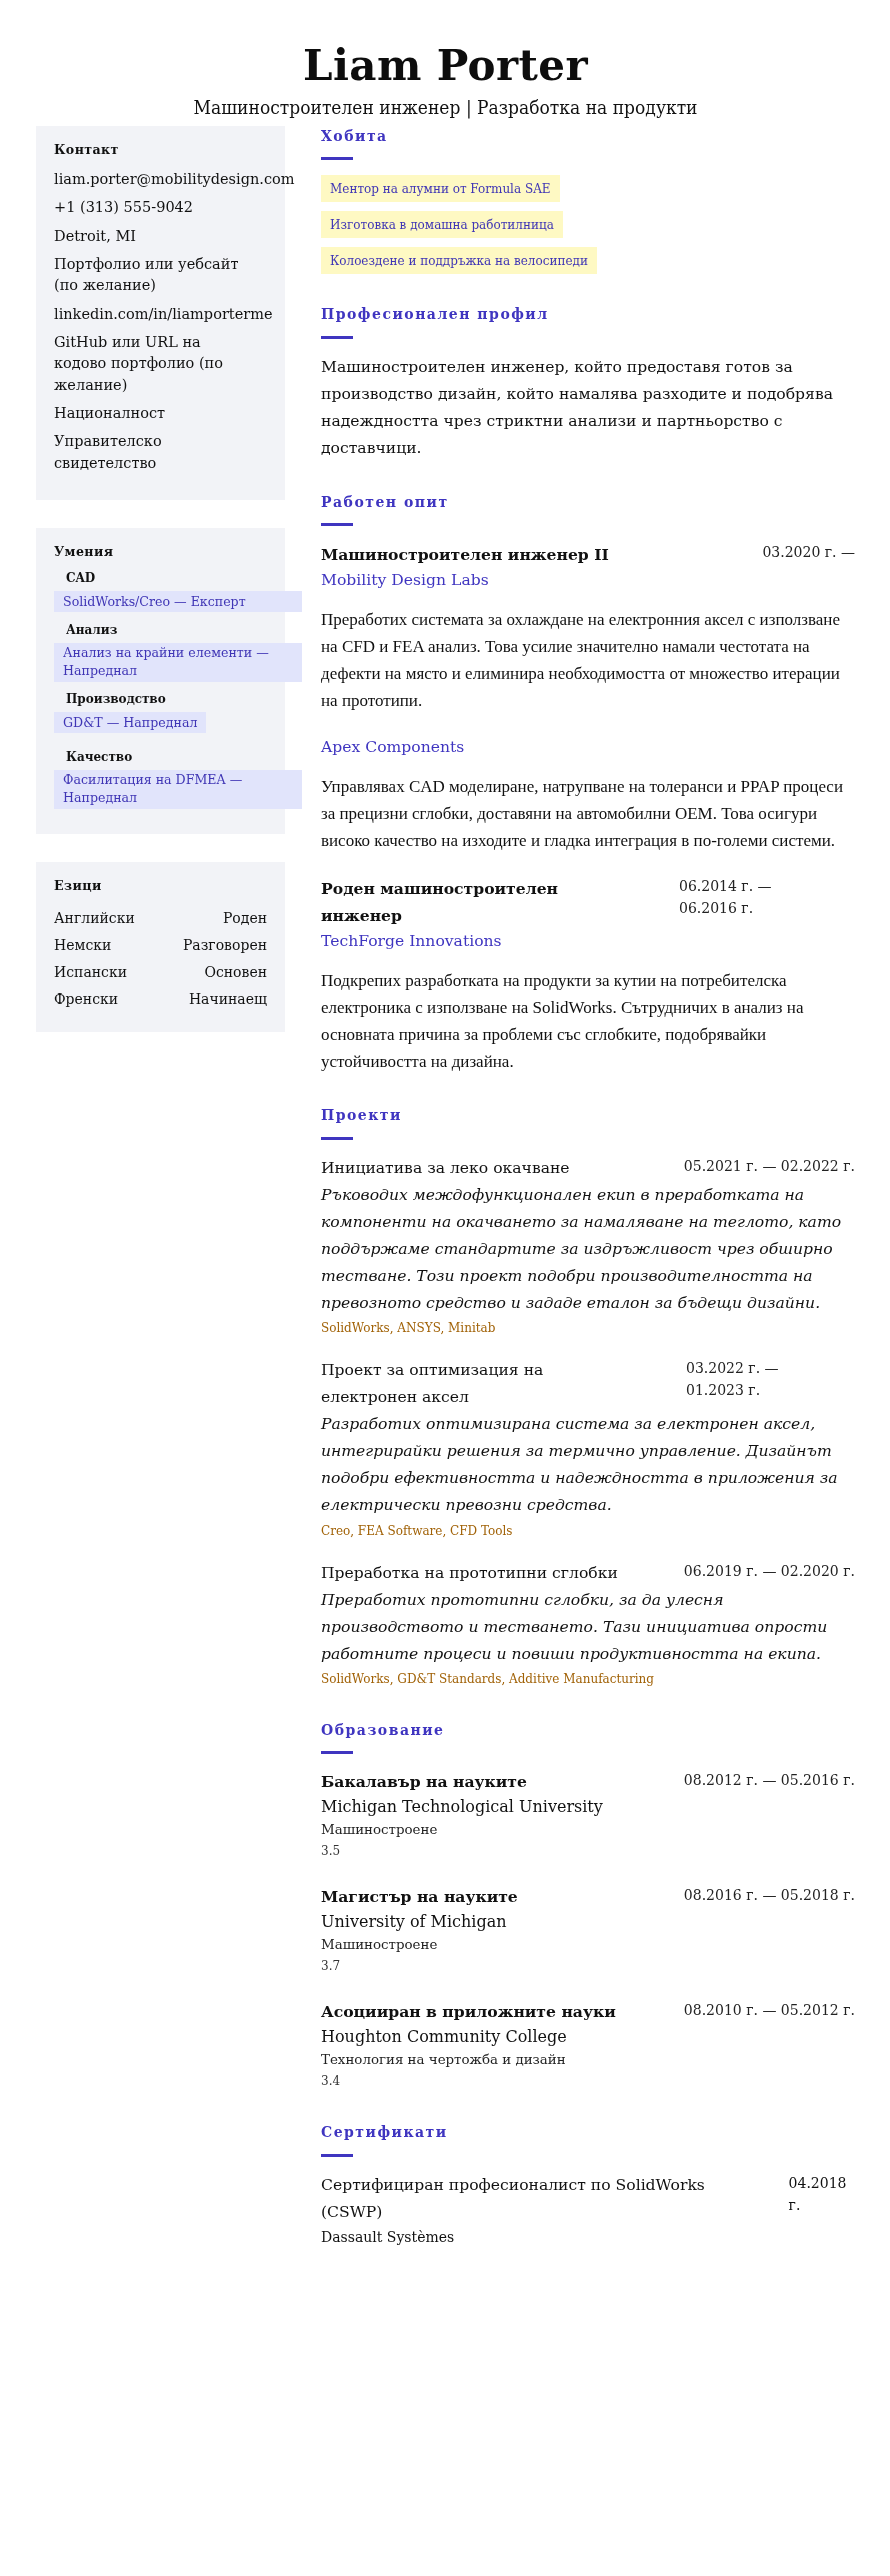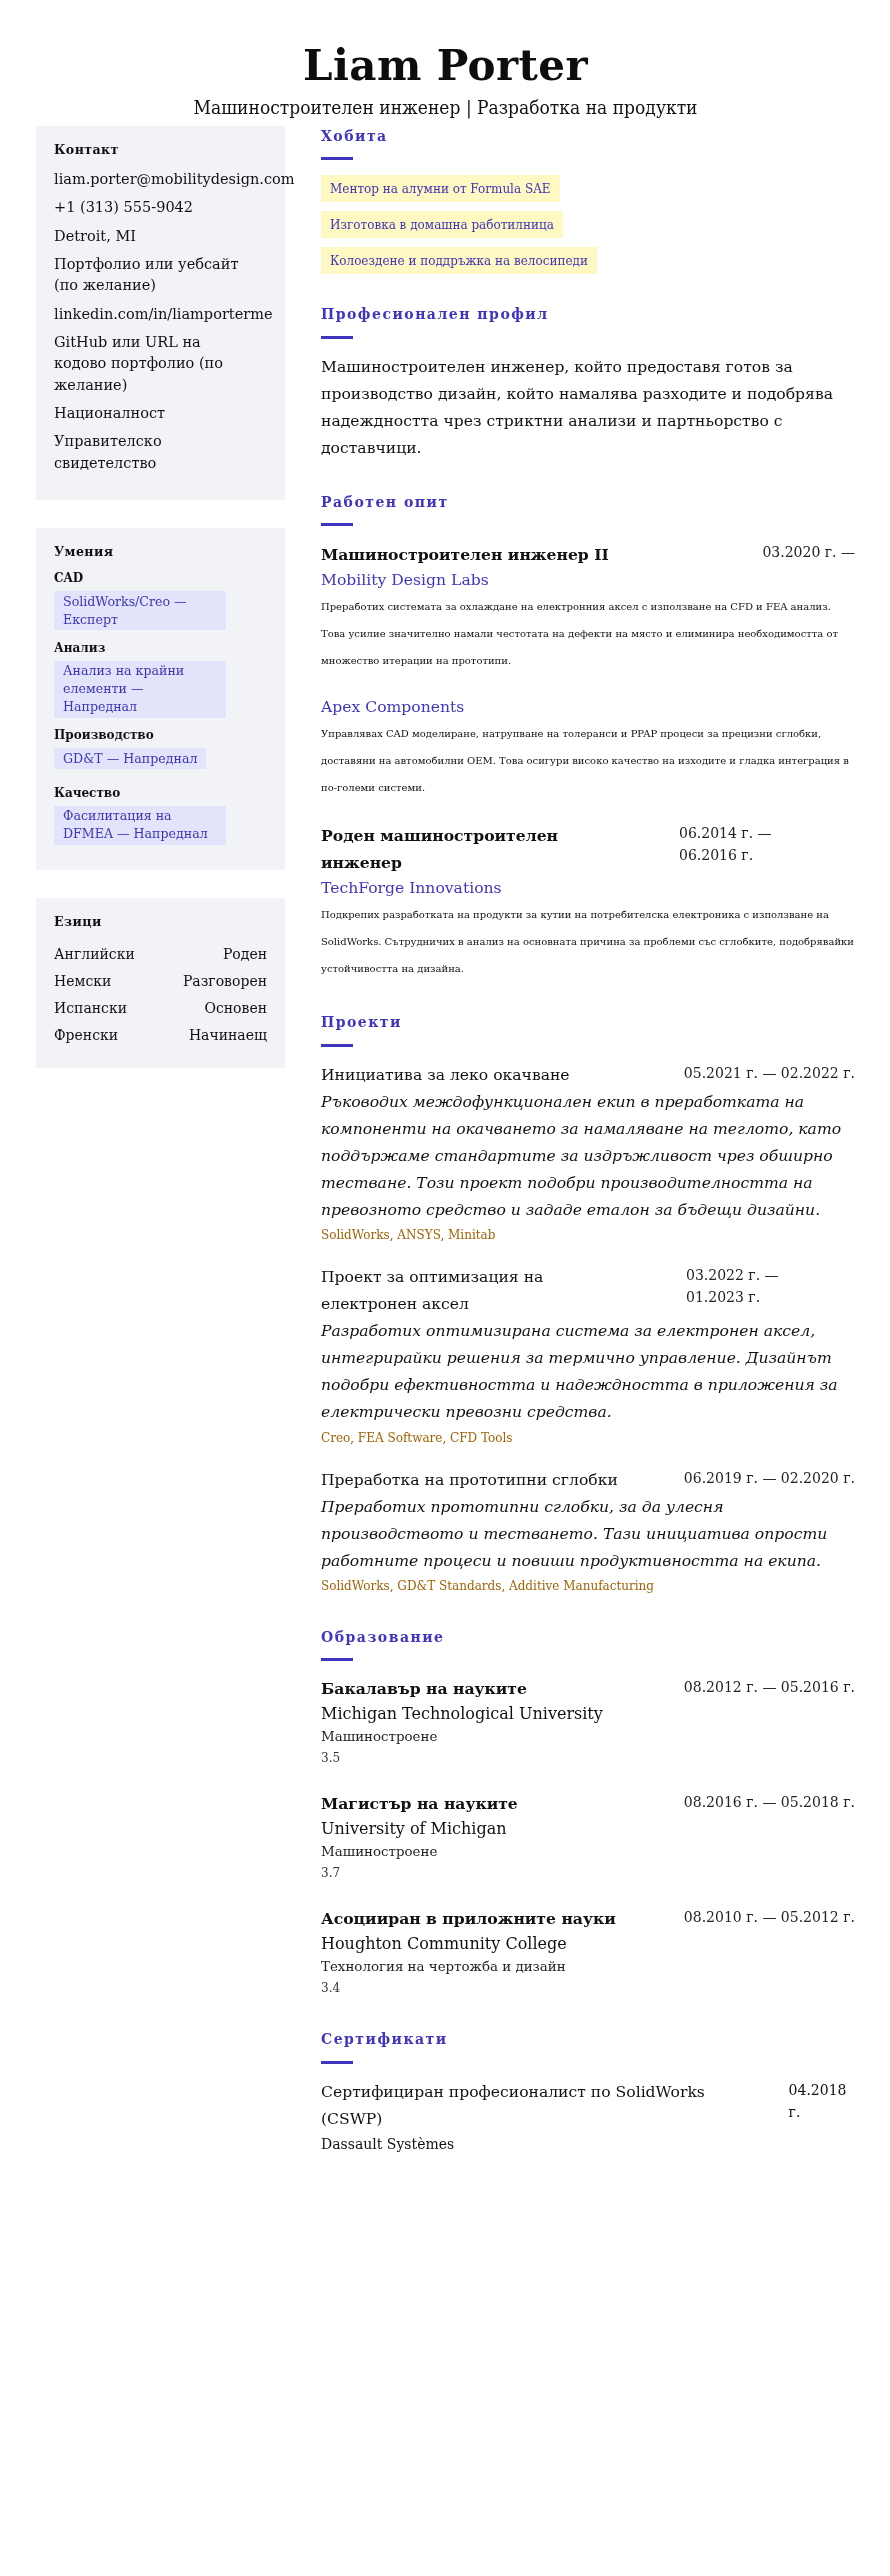--- a/index.html
+++ b/index.html
@@ -24,44 +24,44 @@
   .sidebar { width: 249px; flex: none; }
   .main { margin-left: 36px; width: 535px; }
   .side-card {
     background: #f2f3f7; padding: 16.3px 18px 19.3px 18px; margin-bottom: 28px;
   }
   .side-card h3 {
     font-size: 12.6px; font-weight: bold; color: #111; margin-bottom: 12px; letter-spacing: 0.4px;
   }
   .contact-item { font-size: 14.5px; line-height: 21.5px; margin-bottom: 6.7px; color: #111; white-space: normal; }
   .contact-item.nowrap { white-space: nowrap; }
-  .skill-group-title { font-size: 12px; font-weight: bold; margin-top: 10.4px; margin-bottom: 6px; }
+  .skill-group-title { font-size: 12px; font-weight: bold; margin-top: 10.4px; margin-bottom: 6px; margin-left: 12px; }
   .skill-tag {
     display: inline-block; background: #e1e4fb; color: #3f35b5;
     font-size: 12.6px; line-height: 18px; padding: 1.5px 9px; margin-bottom: 6px;
   }
-  .skill-tag.full { display: block; width: 172px; }
+  .skill-tag.full { display: block; width: 248px; }
   .lang-row { display: flex; justify-content: space-between; font-size: 14px; line-height: 27px; }
   .section { margin-bottom: 30px; }
   .section-title {
     font-family: "DejaVu Serif", serif; font-size: 14px; font-weight: bold;
     color: #3f35c0; letter-spacing: 1.5px; line-height: 21px;
   }
   .section-rule { width: 32px; height: 3px; background: #3f35c0; margin-top: 10.4px; margin-bottom: 15px; }
   .hobby-tag {
     display: table; background: #fef9c3; color: #3f35b5;
     font-size: 12px; line-height: 18px; padding: 4.5px 9px 4.5px 9px; margin-bottom: 9px;
   }
   .profile-text { font-size: 15.6px; line-height: 27px; transform-origin: left; }
   .job { margin-bottom: 21px; }
   .job-head { display: flex; justify-content: space-between; align-items: flex-start; }
   .job-title { font-size: 15.6px; font-weight: bold; line-height: 27px; max-width: 356px; }
   .job-date { font-size: 14px; line-height: 22px; color: #222; text-align: left; white-space: normal; max-width: 178px; }
   .job-company { font-size: 15.6px; color: #3f35c0; line-height: 25px; }
-  .job-desc { font-size: 10px; line-height: 27px; margin-top: 0; }
+  .job-desc { font-size: 17px; line-height: 27px; margin-top: 13px; font-family: Liberation Serif, serif; }
   .proj { margin-bottom: 18px; }
   .proj-title { font-size: 15.6px; line-height: 27px; max-width: 341px; }
   .proj-desc { font-size: 15.6px; line-height: 27px; font-style: italic; }
   .proj-tools { font-size: 12px; color: #a16207; line-height: 21px; margin-top: 1.5px; }
   .edu { margin-bottom: 22px; }
   .edu-degree { font-size: 15.6px; font-weight: bold; line-height: 25px; }
   .edu-school { font-size: 16px; line-height: 25px; }
   .edu-field { font-size: 13.4px; line-height: 22px; color: #222; }
   .edu-gpa { font-size: 12px; line-height: 21px; color: #333; }
   .cert-title { font-size: 15.6px; line-height: 27px; max-width: 445px; }

